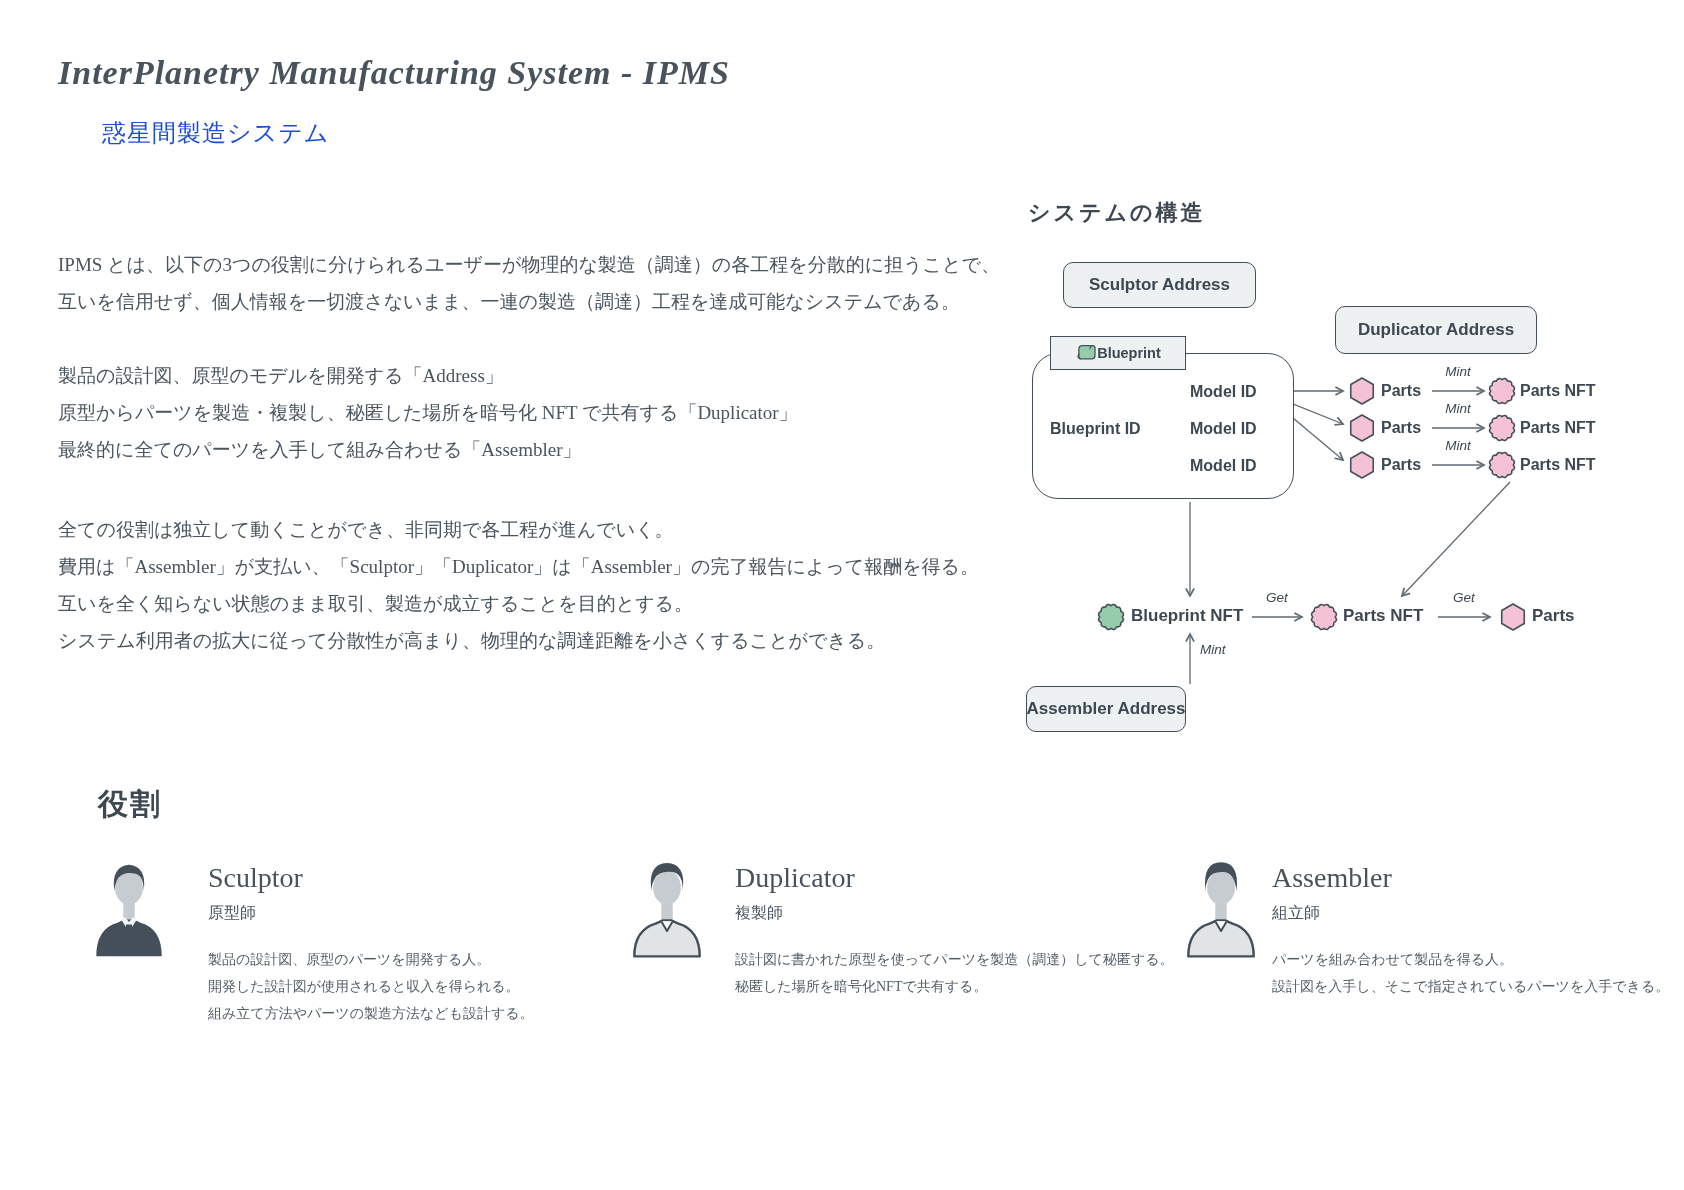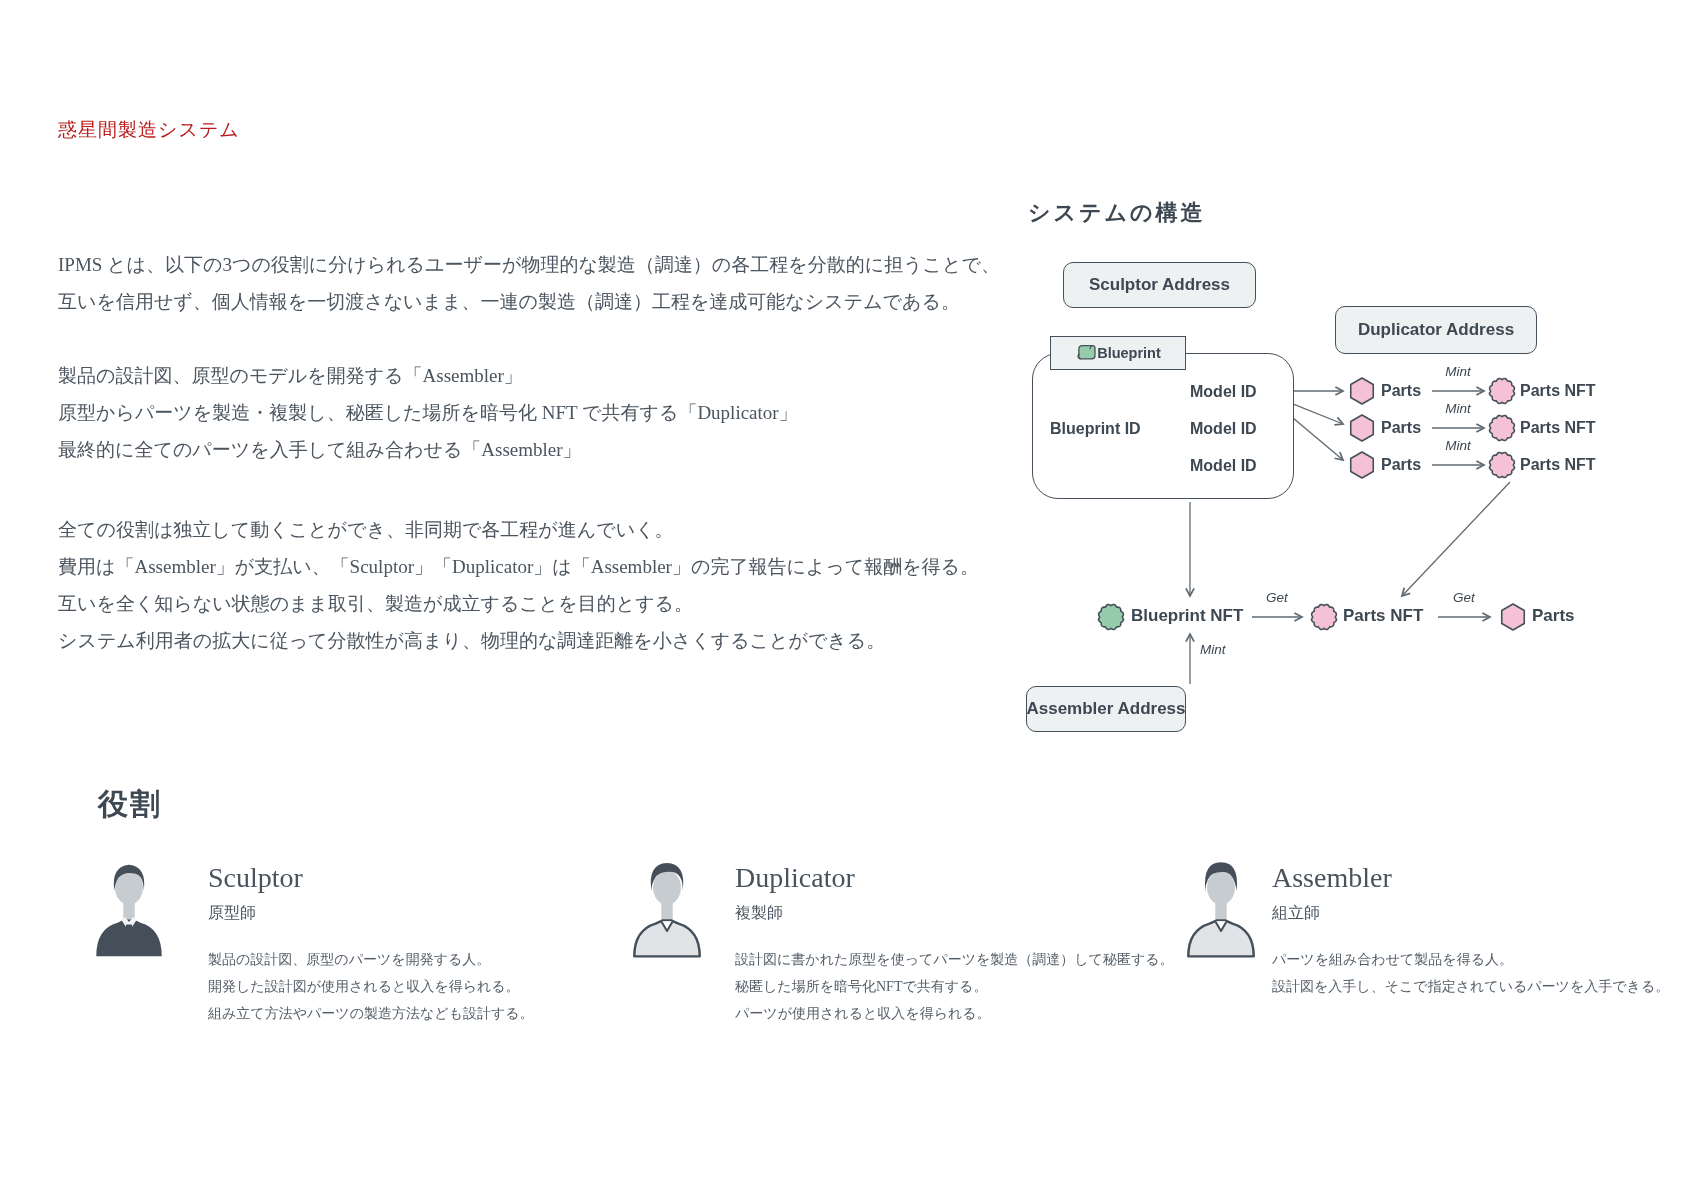--- a/index.html
+++ b/index.html
@@ -3,21 +3,21 @@
 <meta charset="utf-8">
 <style>
   * { margin:0; padding:0; box-sizing:border-box; }
   html,body { background:#fff; }
   .page {
     position:relative; width:1684px; height:1190px; background:#ffffff;
     font-family:"Liberation Serif","DejaVu Serif",serif; color:#4a545e; overflow:hidden;
   }
   .abs { position:absolute; }
   .title { font-size:34px; font-style:italic; font-weight:600; letter-spacing:1px; color:#49535d; white-space:nowrap; }
-  .subtitle { font-size:19px; letter-spacing:1px; color:#b91c1c; }
+  .subtitle { font-size:24px; letter-spacing:1px; color:#1d4ed8;margin-left:44px; }
   .para .line { height:37px; line-height:37px; font-size:19px; white-space:nowrap; color:#4b555f; }
   .diagram-title { font-size:22px; font-weight:bold; letter-spacing:3px; color:#3d4852; white-space:nowrap; }
   .addr-box {
     background:var(--boxbg); border:1.6px solid var(--outline); border-radius:10px;
     display:flex; align-items:center; justify-content:center;
     font-family:"Liberation Sans","DejaVu Sans",sans-serif;
     font-weight:bold; font-size:17px; color:#3d4852; white-space:nowrap;
   }
   .container-box { background:#fff; border:1.5px solid var(--outline); border-radius:26px; }
   .blueprint-tab {
@@ -63,28 +63,29 @@
 
       <line x1="1252" y1="617" x2="1302" y2="617" marker-end="url(#arw)"></line>
       <line x1="1438" y1="617" x2="1490" y2="617" marker-end="url(#arw)"></line>
 
       <line x1="1510" y1="482" x2="1402" y2="596" marker-end="url(#arw)"></line>
 
       <line x1="1190" y1="684" x2="1190" y2="634" marker-end="url(#arw)"></line>
     </g>
   </svg>
 
+  <h1 class="abs title" style="left:58px;top:54px">InterPlanetry Manufacturing System - IPMS</h1>
   <div class="abs subtitle" style="left:58px;top:117px">惑星間製造システム</div>
 
   <div class="abs para" style="left:58px;top:246px">
     <div class="line">IPMS とは、以下の3つの役割に分けられるユーザーが物理的な製造（調達）の各工程を分散的に担うことで、</div>
     <div class="line">互いを信用せず、個人情報を一切渡さないまま、一連の製造（調達）工程を達成可能なシステムである。</div>
   </div>
   <div class="abs para" style="left:58px;top:357px">
-    <div class="line">製品の設計図、原型のモデルを開発する「Assembler」</div>
+    <div class="line">製品の設計図、原型のモデルを開発する「Address」</div>
     <div class="line">原型からパーツを製造・複製し、秘匿した場所を暗号化 NFT で共有する「Duplicator」</div>
     <div class="line">最終的に全てのパーツを入手して組み合わせる「Assembler」</div>
   </div>
   <div class="abs para" style="left:58px;top:511px">
     <div class="line">全ての役割は独立して動くことができ、非同期で各工程が進んでいく。</div>
     <div class="line">費用は「Assembler」が支払い、「Sculptor」「Duplicator」は「Assembler」の完了報告によって報酬を得る。</div>
     <div class="line">互いを全く知らない状態のまま取引、製造が成立することを目的とする。</div>
     <div class="line">システム利用者の拡大に従って分散性が高まり、物理的な調達距離を小さくすることができる。</div>
   </div>
 
@@ -179,21 +180,20 @@
     <path d="M10 130 Q10 98 36 90 L45 86 H55 L64 90 Q90 98 90 130 Z" fill="#e0e4e6" stroke="#454f59" stroke-width="3" stroke-linejoin="round"></path>
     <ellipse cx="50" cy="46" rx="17" ry="21" fill="#c7ccd1"></ellipse>
     <path d="M31 50 Q26 17 50 16 Q74 17 69 50 Q70 30 57 27 Q40 25 35 35 Q31 41 31 50 Z" fill="#454f59"></path>
     <path d="M43 87 L50 99 L57 87" fill="#ffffff" stroke="#454f59" stroke-width="2.5" stroke-linejoin="round"></path>
   </svg>
   <div class="abs role-name" style="left:735px;top:862px">Duplicator</div>
   <div class="abs role-name-ja" style="left:735px;top:903px">複製師</div>
   <div class="abs role-desc" style="left:735px;top:946px">
     <div class="role-line">設計図に書かれた原型を使ってパーツを製造（調達）して秘匿する。</div>
     <div class="role-line">秘匿した場所を暗号化NFTで共有する。</div>
-    <div class="role-line">パーツが使用されると収入を得られる。</div>
   </div>
 
   <svg class="abs" width="82" height="108" viewBox="0 0 100 132" style="left:1180px;top:850px">
     <rect x="43" y="62" width="14" height="28" fill="#c7ccd1"></rect>
     <path d="M10 130 Q10 98 36 90 L45 86 H55 L64 90 Q90 98 90 130 Z" fill="#e0e4e6" stroke="#454f59" stroke-width="3" stroke-linejoin="round"></path>
     <ellipse cx="50" cy="46" rx="17" ry="21" fill="#c7ccd1"></ellipse>
     <path d="M31 50 Q27 15 50 15 Q73 15 69 50 Q66 28 54 27 Q38 26 34 36 Q31 42 31 50 Z" fill="#454f59"></path>
     <path d="M43 87 L50 99 L57 87" fill="#ffffff" stroke="#454f59" stroke-width="2.5" stroke-linejoin="round"></path>
   </svg>
   <div class="abs role-name" style="left:1272px;top:862px">Assembler</div>

